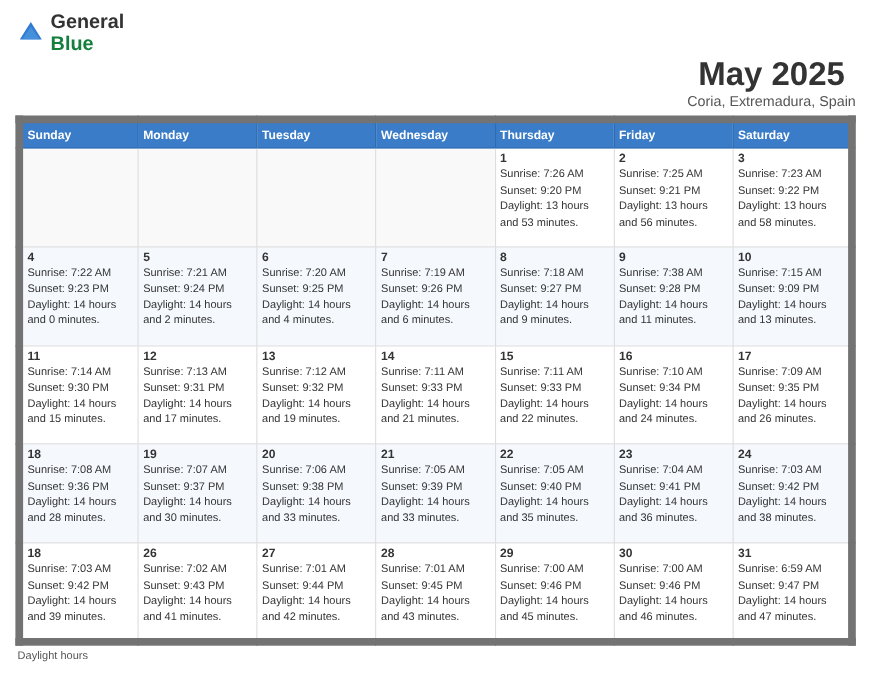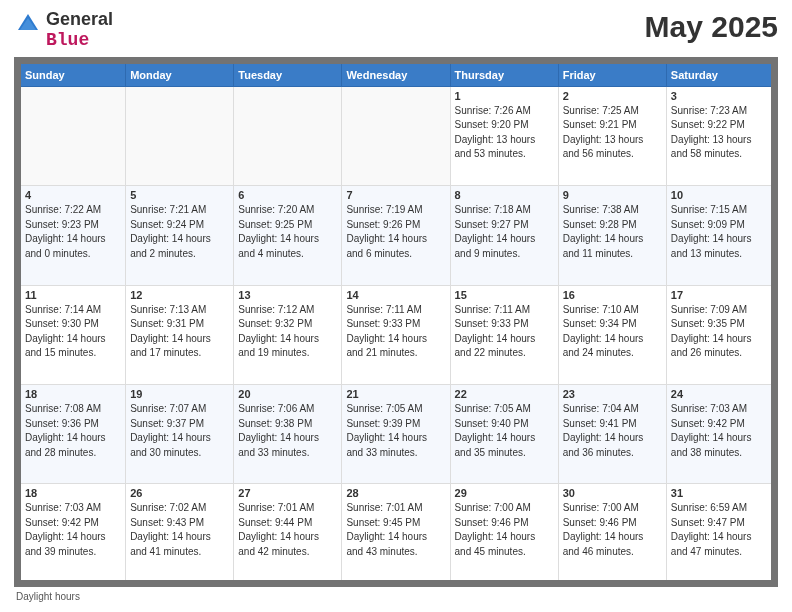--- a/index.html
+++ b/index.html
@@ -18,35 +18,37 @@
       flex-direction: column;
     }
     .header {
       display: flex;
       justify-content: space-between;
       align-items: flex-start;
       margin-bottom: 6px;
     }
     .logo {
       display: flex;
+      align-items: center;
       gap: 4px;
     }
     .logo-text {
       font-size: 18px;
       font-weight: bold;
       line-height: 1.1;
     }
     .logo-general { color: #333; }
-    .logo-blue { color: #be185d; font-family: Liberation Mono, monospace; }
+    .logo-blue { color: #15803d; }
     .logo-icon {
       width: 28px;
       height: 28px;
     }
     .title-block {
       text-align: center;
+      margin-top: 41px;
     }
     .month-title {
       font-size: 30px;
       font-weight: bold;
       color: #333;
       line-height: 1.1;
     }
     .location {
       font-size: 13px;
       color: #555;
@@ -110,20 +112,21 @@
         <polygon points="14,4 24,20 4,20" fill="#2e7bcf"></polygon>
         <polygon points="14,8 22,20 6,20" fill="#5ba3e8" opacity="0.5"></polygon>
       </svg>
       <div class="logo-text">
         <span class="logo-general">General</span><br>
         <span class="logo-blue">Blue</span>
       </div>
     </div>
     <div class="title-block">
       <div class="month-title">May 2025</div>
+      <div class="location">Coria, Extremadura, Spain</div>
     </div>
   </div>
 
   <table class="calendar">
     <thead>
       <tr>
       <th>Sunday</th>
           <th>Monday</th>
           <th>Tuesday</th>
           <th>Wednesday</th>

